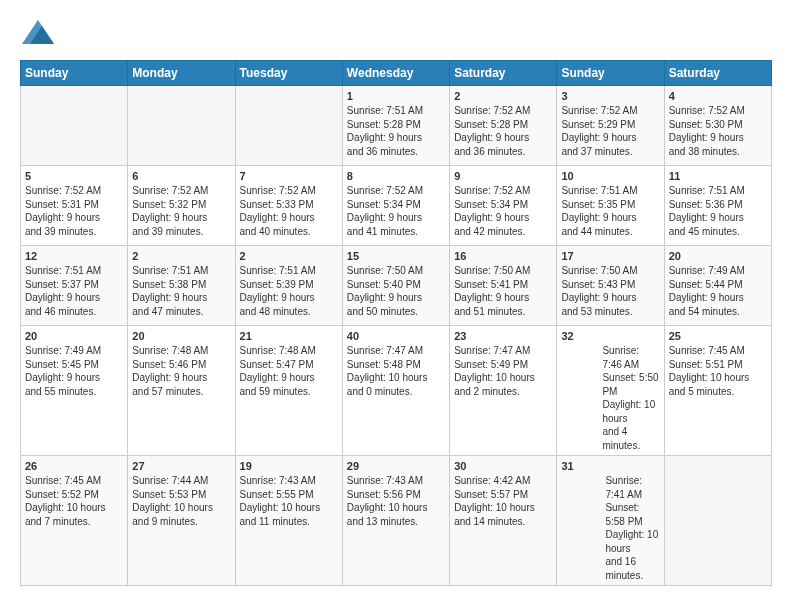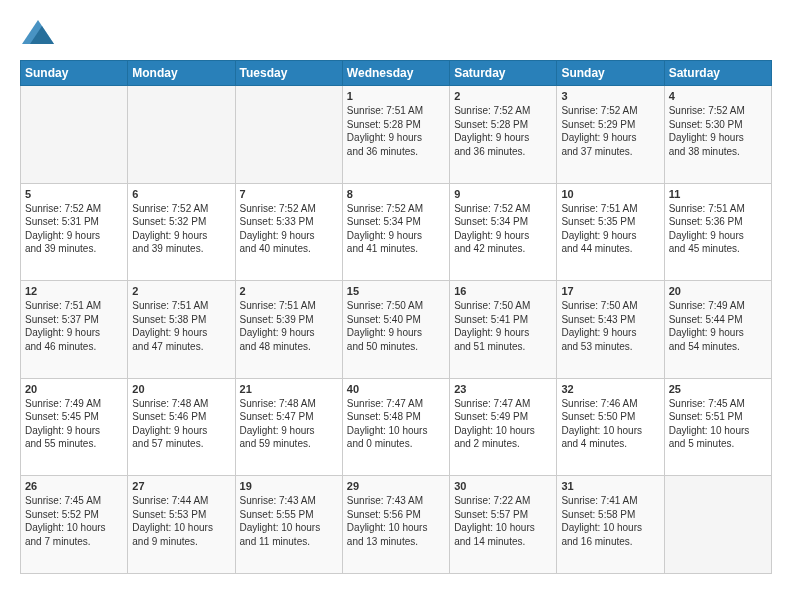--- a/index.html
+++ b/index.html
@@ -306,21 +306,21 @@
           </td>
           <td>
             <div class="day-number">23</div>
             <div class="day-detail" style="white-space: pre-line;">Sunrise: 7:47 AM
 Sunset: 5:49 PM
 Daylight: 10 hours
 and 2 minutes.</div>
           </td>
           <td>
             <div class="day-number">32</div>
-            <div class="day-detail" style="white-space: pre-line;">Sunrise: 7:46 AM
+            <div class="day-detail" style="white-space: pre-line; margin-left: 41px;">Sunrise: 7:46 AM
 Sunset: 5:50 PM
 Daylight: 10 hours
 and 4 minutes.</div>
           </td>
           <td>
             <div class="day-number">25</div>
             <div class="day-detail" style="white-space: pre-line;">Sunrise: 7:45 AM
 Sunset: 5:51 PM
 Daylight: 10 hours
 and 5 minutes.</div>
@@ -350,28 +350,28 @@
           </td>
           <td>
             <div class="day-number">29</div>
             <div class="day-detail" style="white-space: pre-line;">Sunrise: 7:43 AM
 Sunset: 5:56 PM
 Daylight: 10 hours
 and 13 minutes.</div>
           </td>
           <td>
             <div class="day-number">30</div>
-            <div class="day-detail" style="white-space: pre-line;">Sunrise: 7:22 AM
+            <div class="day-detail" style="white-space: pre-line;">Sunrise: 4:42 AM
 Sunset: 5:57 PM
 Daylight: 10 hours
 and 14 minutes.</div>
           </td>
           <td>
             <div class="day-number">31</div>
-            <div class="day-detail" style="white-space: pre-line;">Sunrise: 7:41 AM
+            <div class="day-detail" style="white-space: pre-line; margin-left: 44px;">Sunrise: 7:41 AM
 Sunset: 5:58 PM
 Daylight: 10 hours
 and 16 minutes.</div>
           </td>
           <td class="empty"></td>
         </tr>
       </tbody>
   </table>
 </div>
 

